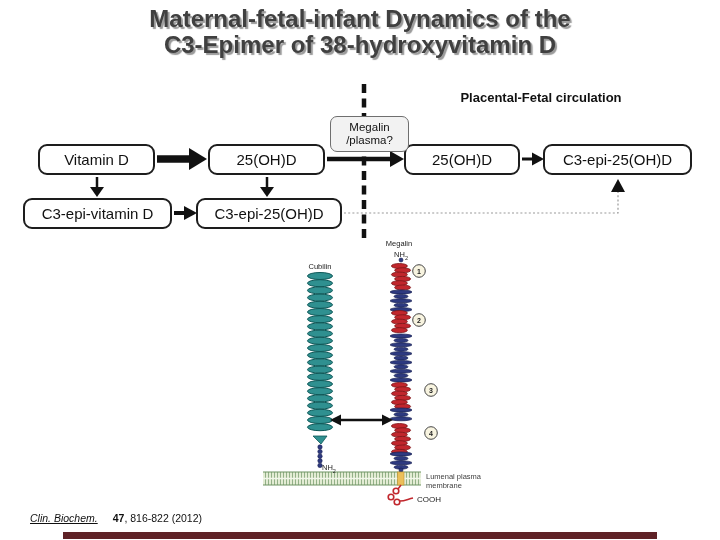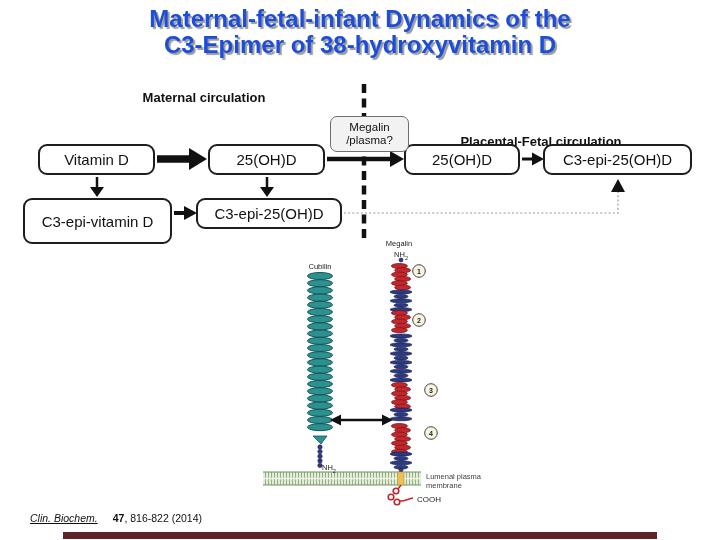--- a/index.html
+++ b/index.html
@@ -3,45 +3,44 @@
 <meta charset="utf-8">
 <style>
   html,body{margin:0;padding:0;background:#fff;}
   .slide{position:relative;width:720px;height:540px;background:#ffffff;overflow:hidden;
          font-family:"Liberation Sans",sans-serif;}
   .title{position:absolute;top:6px;left:0;width:720px;text-align:center;
          font-size:24px;font-weight:bold;line-height:26px;letter-spacing:0px;
          color:#451717;text-shadow:2px 2px 1px #9a9a9a;}
   .hdr{position:absolute;font-size:13px;font-weight:bold;color:#111;text-align:center;}
   .hdr-maternal{top:90px;left:99px;width:210px;}
-  .hdr-fetal{top:90px;left:429px;width:224px;margin-top:44px;}
+  .hdr-fetal{top:90px;left:429px;width:224px;}
   .overlay{position:absolute;top:0;left:0;z-index:1;}
   .box{position:absolute;z-index:2;background:#fff;border:2px solid #1d1d1d;border-radius:9px;
        display:flex;align-items:center;justify-content:center;
        font-size:15px;color:#111;box-sizing:border-box;}
   .megbox{position:absolute;z-index:2;background:#f2f2f2;border:1.5px solid #6f6f6f;border-radius:7px;
        display:flex;flex-direction:column;align-items:center;justify-content:center;
        font-size:11.5px;line-height:13px;color:#111;box-sizing:border-box;}
   .citation{position:absolute;left:30px;top:512px;z-index:2;font-size:10.5px;color:#101010;}
   .citation .it{font-style:italic;text-decoration:underline;}
   .citation .b{font-weight:bold;margin-left:15px;}
   .footer-bar{position:absolute;left:63px;top:532px;width:594px;height:7px;z-index:2;
        background:#5f2227;}
 </style>
 </head>
 <body>
 
 <div class="slide">
 
-  <div class="title" style="color: #1d4ed8;">
+  <div class="title" style="color: #404040;">
     <div>Maternal-fetal-infant Dynamics of the</div>
     <div>C3-Epimer of 38-hydroxyvitamin D</div>
   </div>
 
-  <div class="hdr hdr-maternal">Maternal circulation</div>
   <div class="hdr hdr-fetal">Placental-Fetal circulation</div>
 
   <svg id="fig" class="overlay" width="720" height="540" viewBox="0 0 720 540">
     <defs>
       <pattern id="memb" width="3" height="13" patternUnits="userSpaceOnUse">
         <rect width="3" height="13" fill="#e3ecd4"></rect>
         <line x1="1.5" y1="0" x2="1.5" y2="13" stroke="#93b088" stroke-width="1"></line>
       </pattern>
     </defs>
 
@@ -191,28 +190,28 @@
         <circle cx="431" cy="390" r="6.3" fill="#f8f4e0" stroke="#444" stroke-width="1"></circle>
         <text x="431" y="392.7" font-size="7" font-weight="bold" fill="#222" text-anchor="middle">3</text>
         <circle cx="431" cy="433" r="6.3" fill="#f8f4e0" stroke="#444" stroke-width="1"></circle>
         <text x="431" y="435.7" font-size="7" font-weight="bold" fill="#222" text-anchor="middle">4</text>
       </g>
     </g>
   </svg>
 
   <div class="box" style="left:38px;top:144px;width:117px;height:31px;">Vitamin D</div>
   <div class="box" style="left:208px;top:144px;width:117px;height:31px;">25(OH)D</div>
-  <div class="box" style="left:23px;top:198px;width:149px;height:46px;">C3-epi-vitamin D</div>
+  <div class="box" style="left:23px;top:198px;width:149px;height:31px;">C3-epi-vitamin D</div>
   <div class="box" style="left:196px;top:198px;width:146px;height:31px;">C3-epi-25(OH)D</div>
   <div class="box" style="left:404px;top:144px;width:116px;height:31px;">25(OH)D</div>
   <div class="box" style="left:543px;top:144px;width:149px;height:31px;">C3-epi-25(OH)D</div>
 
   <div class="megbox" style="left:330px;top:116px;width:79px;height:36px;">
     <div>Megalin</div>
     <div>/plasma?</div>
   </div>
 
   <div class="citation">
-    <span class="it">Clin. Biochem.</span><span class="b">47</span><span>, 816-822 (2014)</span>
+    <span class="it">Clin. Biochem.</span><span class="b">47</span><span>, 816-822 (2012)</span>
   </div>
 
   <div class="footer-bar" style="background: rgb(95, 34, 39);"></div>
 </div>
 
 </body></html>

